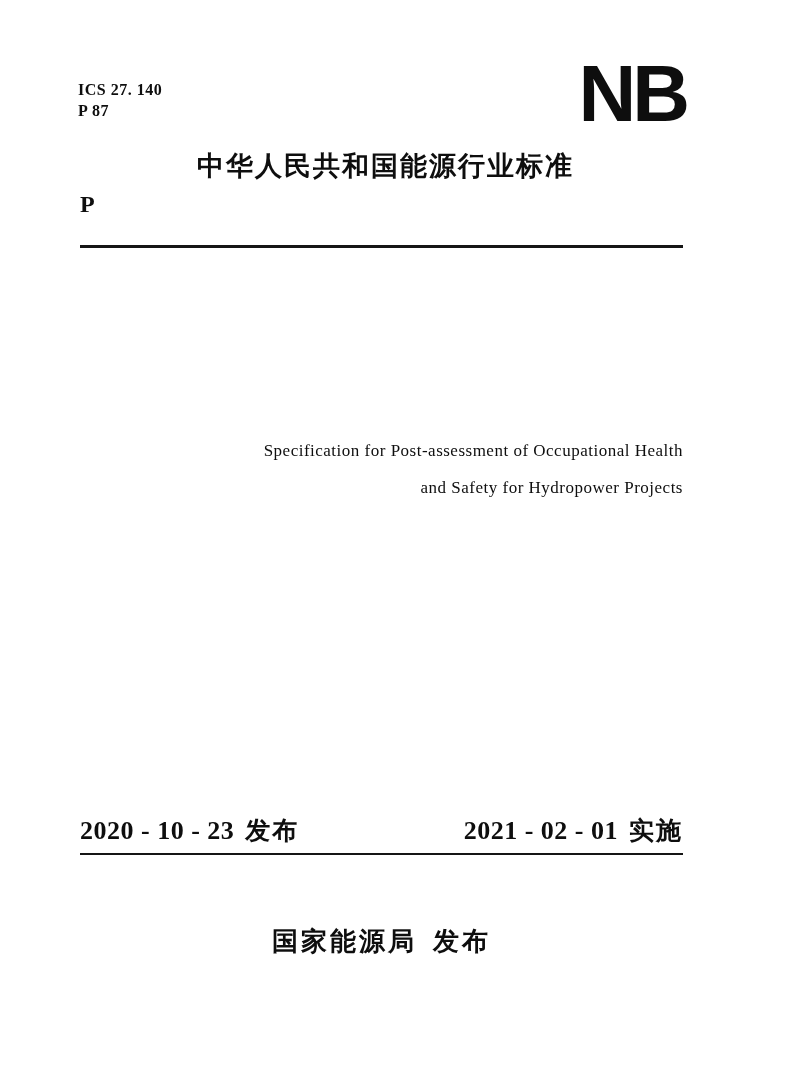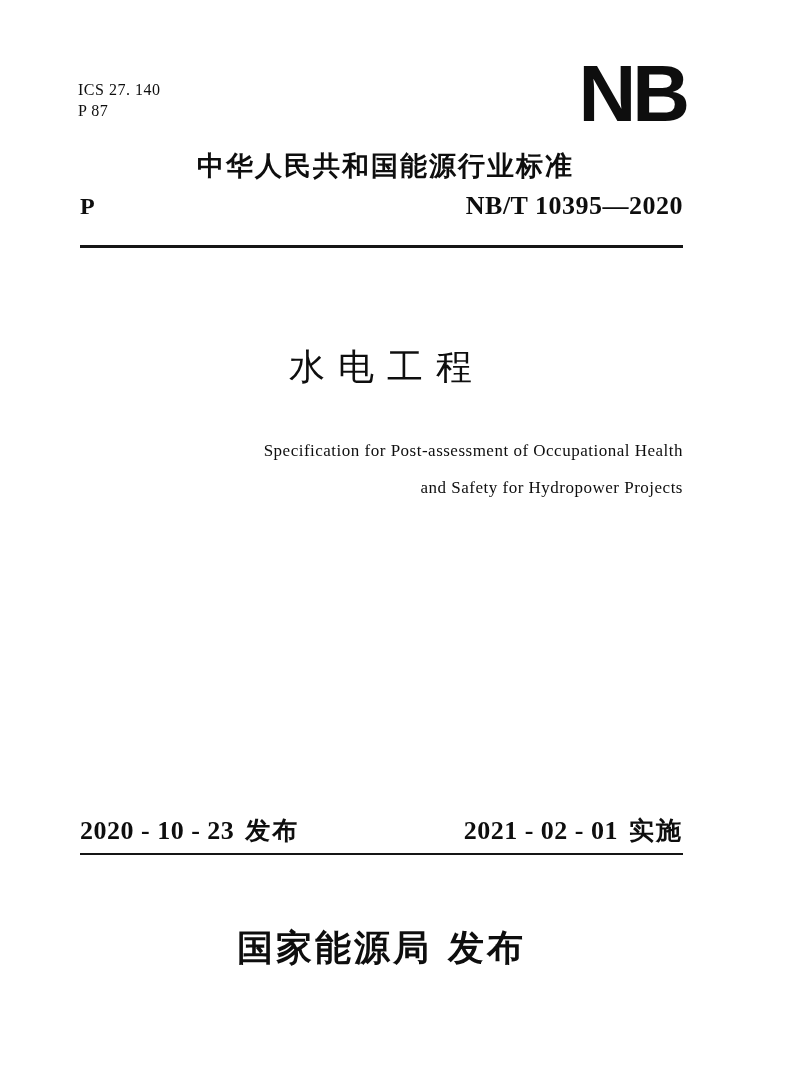--- a/index.html
+++ b/index.html
@@ -8,21 +8,21 @@
     width:800px;height:1071px;
     margin:0 auto;
     background:#ffffff;
     overflow:hidden;
     font-family:"Liberation Serif","DejaVu Serif",serif;
     color:#0e0e0e;
   }
 
   .ics-block{
     position:absolute;left:78px;top:79px;
-    font-weight:normal;font-size:16px;line-height:21px;
+    font-weight:bold;font-size:16px;line-height:21px;
     letter-spacing:0.5px;
   }
   .nb-logo{
     position:absolute;right:114px;top:64px;
     font-family:"Liberation Sans","DejaVu Sans",sans-serif;
     font-weight:bold;font-size:80px;line-height:60px;
     letter-spacing:-4px;
   }
   .std-category{
     position:absolute;left:84px;top:148px;width:603px;
@@ -64,47 +64,45 @@
   .date-num{font-size:26px;letter-spacing:0.5px;}
   .date-label{
     font-family:"Liberation Sans","DejaVu Sans",sans-serif;
     font-size:25px;margin-left:7px;letter-spacing:2px;
   }
 
   .publisher{
     position:absolute;left:80px;top:924px;width:603px;
     display:flex;justify-content:center;align-items:baseline;gap:16px;
     font-family:"Liberation Sans","DejaVu Sans",sans-serif;
-    font-weight:bold;font-size:36px;letter-spacing:3px;
+    font-weight:bold;font-size:26px;letter-spacing:3px;
     white-space:nowrap;
   }
 </style>
 </head>
 <body>
 
 <div class="page">
 
   <div class="ics-block">
     <div>ICS 27. 140</div>
     <div>P 87</div>
   </div>
 
   <div class="nb-logo">NB</div>
 
   <div class="std-category">中华人民共和国能源行业标准</div>
 
   <div class="doc-row">
     <span class="category-letter">P</span>
-    <span class="standard-number">NB/T 10395—2020</span>
   </div>
 
   <div class="rule rule-top"></div>
 
   <div class="title-block">
-    <div class="title-zh-1">水 电 工 程</div>
   </div>
 
   <div class="title-en">
     <div>Specification for Post-assessment of Occupational Health</div>
     <div>and Safety for Hydropower Projects</div>
   </div>
 
   <div class="dates-row">
     <div>
       <span class="date-num">2020 - 10 - 23</span>

